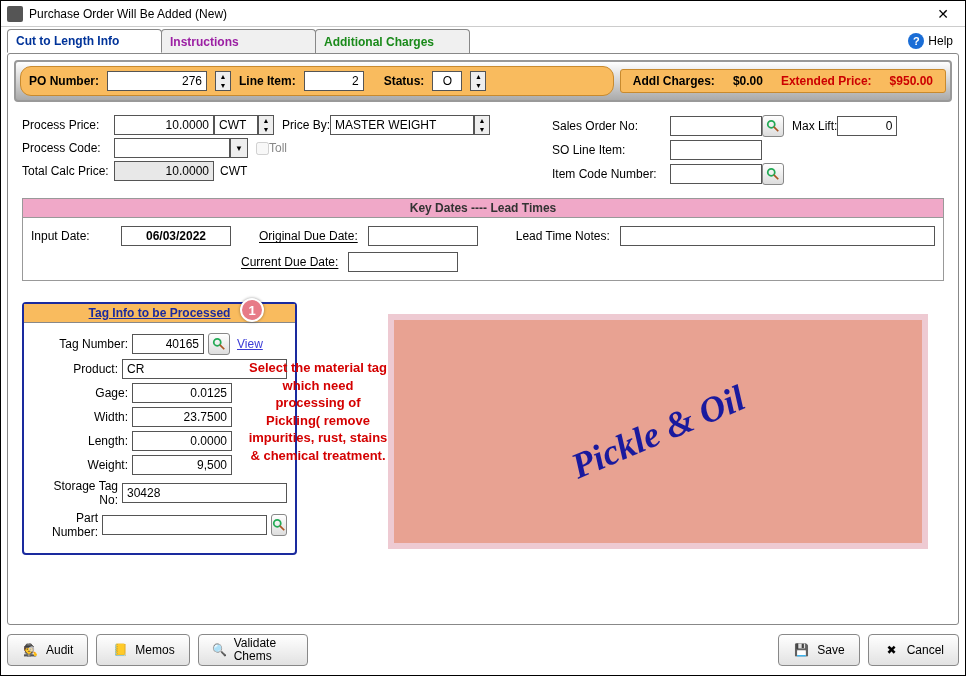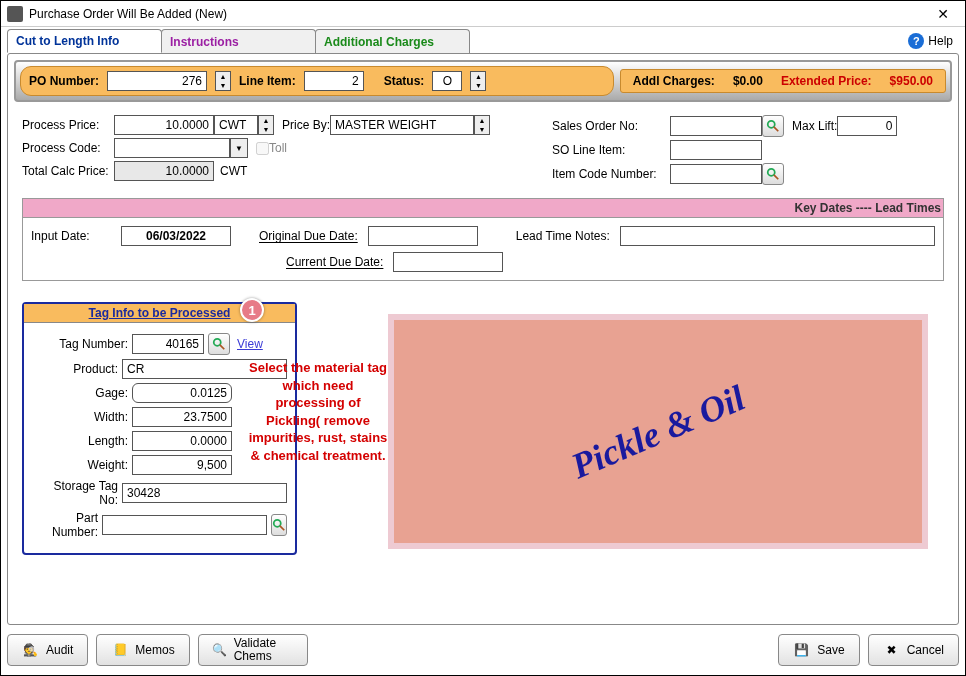--- a/index.html
+++ b/index.html
@@ -38,23 +38,23 @@
   .llabel { width:92px; display:inline-block; }
   .rlabel { width:118px; display:inline-block; text-align:left;}
   input.fld { height:20px; }
   .combo-arrow { width:18px; height:20px; border:1px solid #555; background:#eee; display:flex; align-items:center; justify-content:center; font-size:8px; cursor:pointer;}
   .readonly { background:#e8e8e8; }
   .chk { width:13px; height:13px; }
   .mag-btn { width:22px; height:22px; border:1px solid #888; background:linear-gradient(#fff,#ddd); border-radius:3px; display:flex; align-items:center; justify-content:center; cursor:pointer; }
   .mag-btn svg { width:14px; height:14px; }
 
   .keydates { margin:10px 8px 0 8px; border:1px solid #999; }
-  .kd-header { background:#f0a8c8; text-align:right; font-weight:bold; color:#333; padding:2px; border-bottom:1px solid #999;}
+  .kd-header { background:#f0a8c8; text-align:center; font-weight:bold; color:#333; padding:2px; border-bottom:1px solid #999;}
   .kd-body { padding:8px; }
-  .underline-label { text-decoration:underline; text-underline-offset:2px;margin-left:45px; }
+  .underline-label { text-decoration:underline; text-underline-offset:2px; }
 
   .taginfo { position:absolute; left:14px; top:248px; width:275px; border:2px solid #1a2a9e; border-radius:4px; }
   .taginfo-hdr { background:#f9bb5e; text-align:center; padding:2px; border-bottom:1px solid #888;}
   .taginfo-hdr span { color:#1a2a9e; font-weight:bold; text-decoration:underline; }
   .taginfo-body { padding:6px 8px 10px 8px; }
   .ti-row { display:flex; align-items:center; gap:4px; margin:4px 0; }
   .ti-label { width:96px;text-align:right; }
   .ti-fld { flex:1; }
   .view-link { color:#3a3ad6; text-decoration:underline; cursor:pointer; padding:0 3px;}
 
@@ -210,21 +210,21 @@
               </svg>
             </div>
           <span class="view-link">View</span>
         </div>
         <div class="ti-row">
             <span class="ti-label">Product:</span>
             <input class="fld ti-fld" value="CR" style="">
           </div>
         <div class="ti-row">
             <span class="ti-label">Gage:</span>
-            <input class="fld num ti-fld" style="max-width: 100px; border-radius: 6px;" value="0.0125">
+            <input class="fld num ti-fld" style="max-width: 100px;" value="0.0125">
           </div>
         <div class="ti-row">
             <span class="ti-label">Width:</span>
             <input class="fld num ti-fld" style="max-width: 100px;" value="23.7500">
           </div>
         <div class="ti-row">
             <span class="ti-label">Length:</span>
             <input class="fld num ti-fld" style="max-width: 100px;" value="0.0000">
           </div>
         <div class="ti-row">

